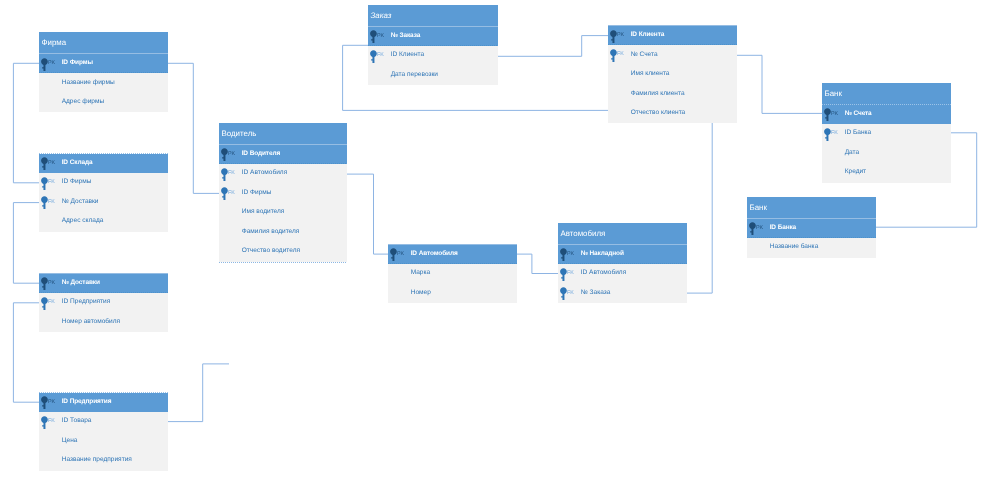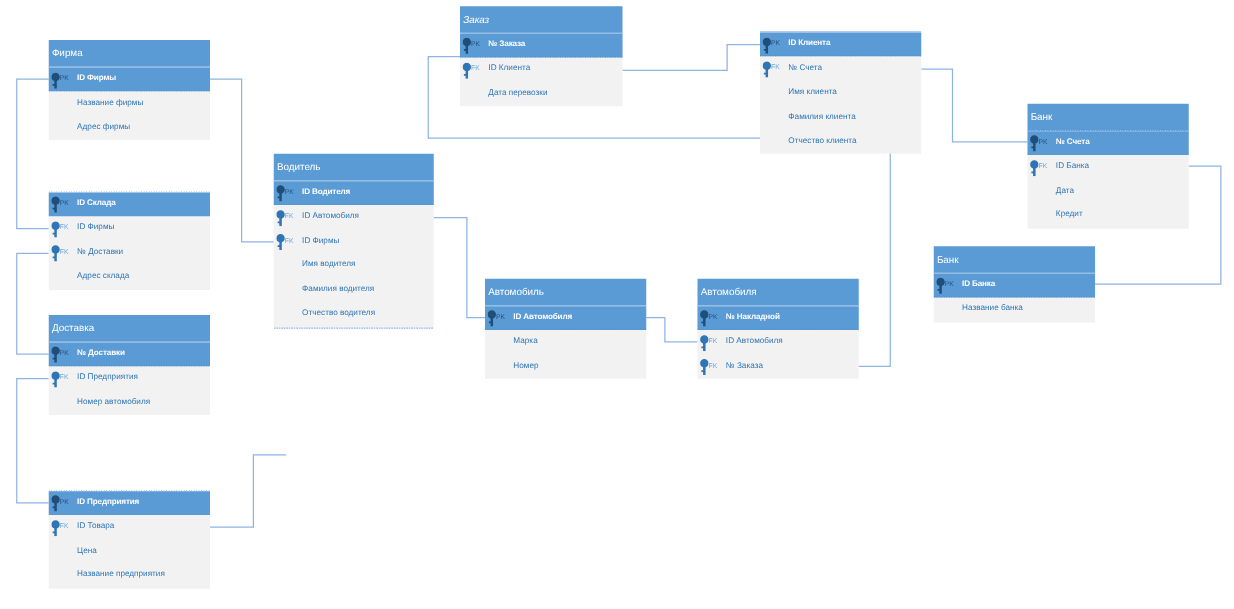--- a/index.html
+++ b/index.html
@@ -106,23 +106,20 @@
           </span>
           <span class="fname">№ Доставки</span>
         </div>
         <div class="row field" style="height: 19.5px;">
           <span class="keycell"></span>
           <span class="fname">Адрес склада</span>
         </div>
       </div>
     </div>
     <div class="tbl" style="left: 39px; top: 252px; width: 129px; height: 80px;">
-      <div class="tbl-title" style="height: 21.5px;">
-        <span>Доставка</span>
-      </div>
       <div class="sep solid" style="top: 20.5px;"></div>
       <div class="tbl-body" style="top: 21.5px; height: 58.5px;">
         <div class="row pkrow" style="height: 19.5px;">
           <span class="keycell">
             <svg width="7" height="13.2" viewBox="0 0 7 13.2">
               <path d="M3.45 0.25 C5.3 0.25 6.8 1.75 6.8 3.6 C6.8 5.25 5.62 6.62 4.45 6.9 L4.45 13.0 L2.45 13.0 L2.45 10.6 L1.1 10.6 L1.1 9.3 L2.45 9.3 L2.45 6.9 C1.28 6.62 0.1 5.25 0.1 3.6 C0.1 1.75 1.6 0.25 3.45 0.25 Z" fill="#1f4e79"></path>
             </svg>
             <span class="keylab" style="color: rgb(35, 82, 126);">PK</span>
           </span>
           <span class="fname">№ Доставки</span>
@@ -248,23 +245,20 @@
           <span class="fname">ID Клиента</span>
         </div>
         <div class="row field" style="height: 19.5px;">
           <span class="keycell"></span>
           <span class="fname">Дата перевозки</span>
         </div>
       </div>
       <div class="pkline dotted" style="top: 40px;"></div>
     </div>
     <div class="tbl" style="left: 388px; top: 223px; width: 129px; height: 80px;">
-      <div class="tbl-title" style="height: 21.5px;">
-        <span>Автомобиль</span>
-      </div>
       <div class="sep solid" style="top: 20.5px;"></div>
       <div class="tbl-body" style="top: 21.5px; height: 58.5px;">
         <div class="row pkrow" style="height: 19.5px;">
           <span class="keycell">
             <svg width="7" height="13.2" viewBox="0 0 7 13.2">
               <path d="M3.45 0.25 C5.3 0.25 6.8 1.75 6.8 3.6 C6.8 5.25 5.62 6.62 4.45 6.9 L4.45 13.0 L2.45 13.0 L2.45 10.6 L1.1 10.6 L1.1 9.3 L2.45 9.3 L2.45 6.9 C1.28 6.62 0.1 5.25 0.1 3.6 C0.1 1.75 1.6 0.25 3.45 0.25 Z" fill="#1f4e79"></path>
             </svg>
             <span class="keylab" style="color: rgb(35, 82, 126);">PK</span>
           </span>
           <span class="fname">ID Автомобиля</span>

